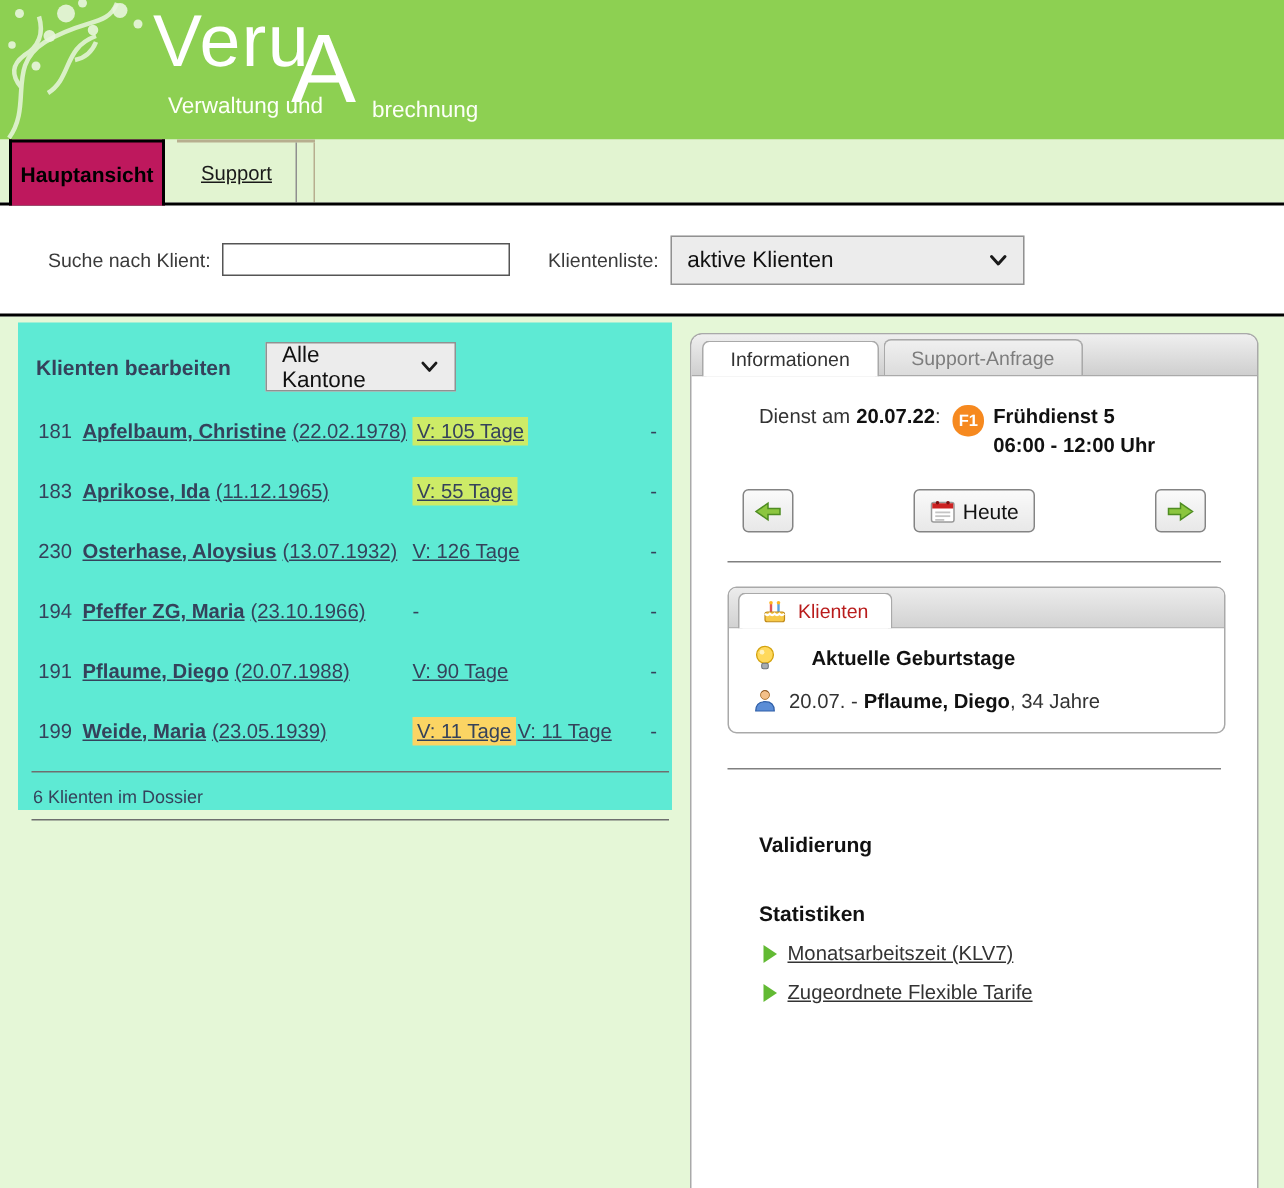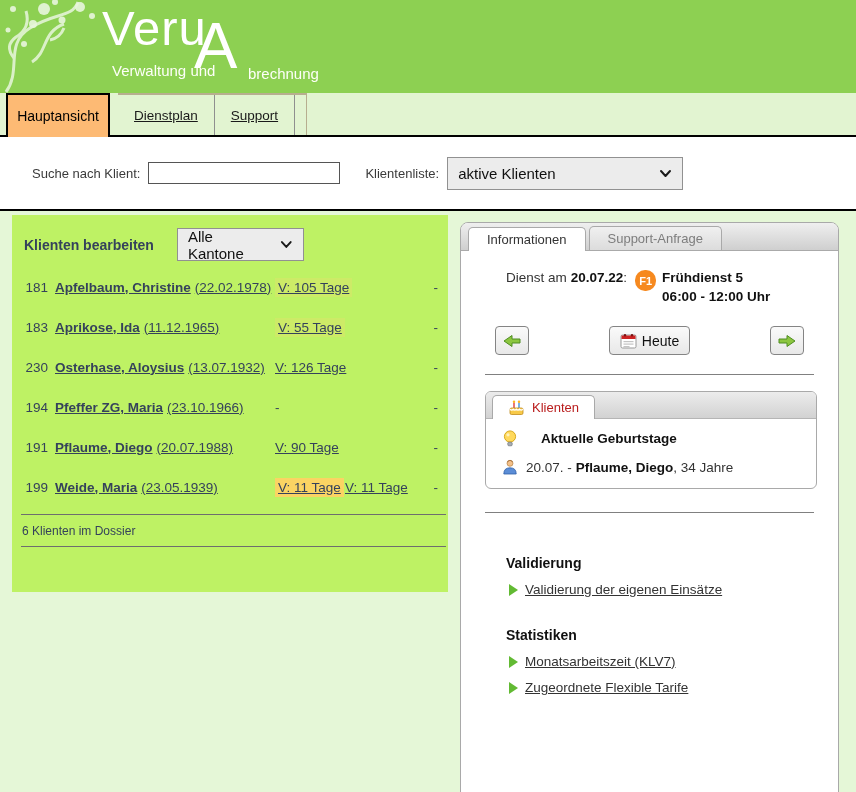--- a/index.html
+++ b/index.html
@@ -17,24 +17,24 @@
   .header { position:absolute; left:0; top:0; width:856px; height:93px; background:#8dd052; }
   .floral { position:absolute; left:0; top:0; opacity:.8; }
   .logo-veru  { position:absolute; left:102px; top:0px;  font-size:49px; color:#fff; letter-spacing:1px; font-weight:400; }
   .logo-bigA  { position:absolute; left:194px; top:13px; font-size:65px; color:#fff; line-height:1; font-weight:400; }
   .logo-sub-l { position:absolute; left:112px; top:62px; font-size:15px; color:#fdfff8; }
   .logo-sub-r { position:absolute; left:248px; top:65px; font-size:15px; color:#fdfff8; }
 
   
   .tabrow { position:absolute; left:0; top:93px; width:856px; height:42px; background:#e2f4d1; display:flex; }
   .tab-active {
-    margin-left:6px; width:104px; height:44px; background:#fdba74;
+    margin-left:6px; width:104px; height:44px; background:#be185d;
     border:2px solid #000; border-bottom:none; z-index:3;
     display:flex; align-items:center; justify-content:center;
-    font-weight:normal; font-size:14px; color:#000;
+    font-weight:bold; font-size:14px; color:#000;
   }
   .tab-group { display:flex; margin-left:8px; height:42px; border-top:2px solid #b7ae8f; }
   .tab-inactive {
     padding:0 16px; display:flex; align-items:center; font-size:13.5px;
     border-right:1px solid #8f8f8f; color:#1a1a1a;
   }
   .tab-inactive span { text-decoration:underline; }
   .tab-filler { width:12px; border-right:1px solid #b7ae8f; }
 
   
@@ -48,21 +48,21 @@
   .search-input { margin-left:8px; width:192px; height:22px; border:1px solid #555; background:#fff; font-size:13px; padding:0 4px; }
   .lbl-list { margin-left:25px; }
   .fake-select {
     margin-left:8px; background:#ececec; border:1px solid #919191;
     display:flex; align-items:center; justify-content:space-between;
     padding:0 10px; cursor:pointer; color:#111;
   }
   .sel-klientenliste { width:236px; height:33px; font-size:15px; }
 
   
-  .left-panel { position:absolute; left:12px; top:215px; width:436px; height:377px; background:#bef264; }
+  .left-panel { position:absolute; left:12px; top:215px; width:436px; height:325px; background:#5eead4; }
   .lp-header { display:flex; align-items:center; padding:13px 0 6px 12px; }
   .lp-title { font-weight:bold; font-size:14px; color:#35425b; }
   .sel-kantone { margin-left:23px; width:127px; height:33px; font-size:15px; justify-content:center; gap:10px; }
   .client-row { display:grid; grid-template-columns:36px 227px 70px 62px 1fr; align-items:center; height:40px; }
   .c-id   { text-align:right; font-size:13.5px; }
   .c-name { padding-left:7px; font-size:13.5px; white-space:nowrap; }
   .c-name b { font-weight:bold; }
   .c-name .bd { margin-left:4px; }
   .c-v { font-size:13.5px; white-space:nowrap; }
   .hl-green  { background:#cdeb67; padding:2px 3px; }
@@ -157,23 +157,20 @@
   <div class="logo-veru">Veru</div>
   <div class="logo-bigA">A</div>
   <div class="logo-sub-l">Verwaltung und</div>
   <div class="logo-sub-r">brechnung</div>
 </div>
 
 <div class="tabrow">
   <div class="tab-active">Hauptansicht</div>
   <div class="tab-group">
     <div class="tab-inactive">
-        <span>Dienstplan</span>
-      </div>
-    <div class="tab-inactive">
         <span>Support</span>
       </div>
     <div class="tab-filler"></div>
   </div>
 </div>
 
 <div class="searchbar">
   <span class="lbl lbl-search">Suche nach Klient:</span>
   <input class="search-input" type="text" value="" style="">
   <span class="lbl lbl-list">Klientenliste:</span>
@@ -325,24 +322,20 @@
         <span class="bday-entry">
           <span>20.07. -</span><b>Pflaume, Diego</b><span>, 34 Jahre</span>
         </span>
       </div>
     </div>
   </div>
 
   <hr class="rp-hr" style="margin-top:23px;">
 
   <div class="section-title">Validierung</div>
-  <div class="link-row">
-    <span class="tri"></span>
-    <a>Validierung der eigenen Einsätze</a>
-  </div>
 
   <div class="section-title second">Statistiken</div>
   <div class="link-row">
     <span class="tri"></span>
     <a>Monatsarbeitszeit (KLV7)</a>
   </div>
   <div class="link-row">
     <span class="tri"></span>
     <a>Zugeordnete Flexible Tarife</a>
   </div>

